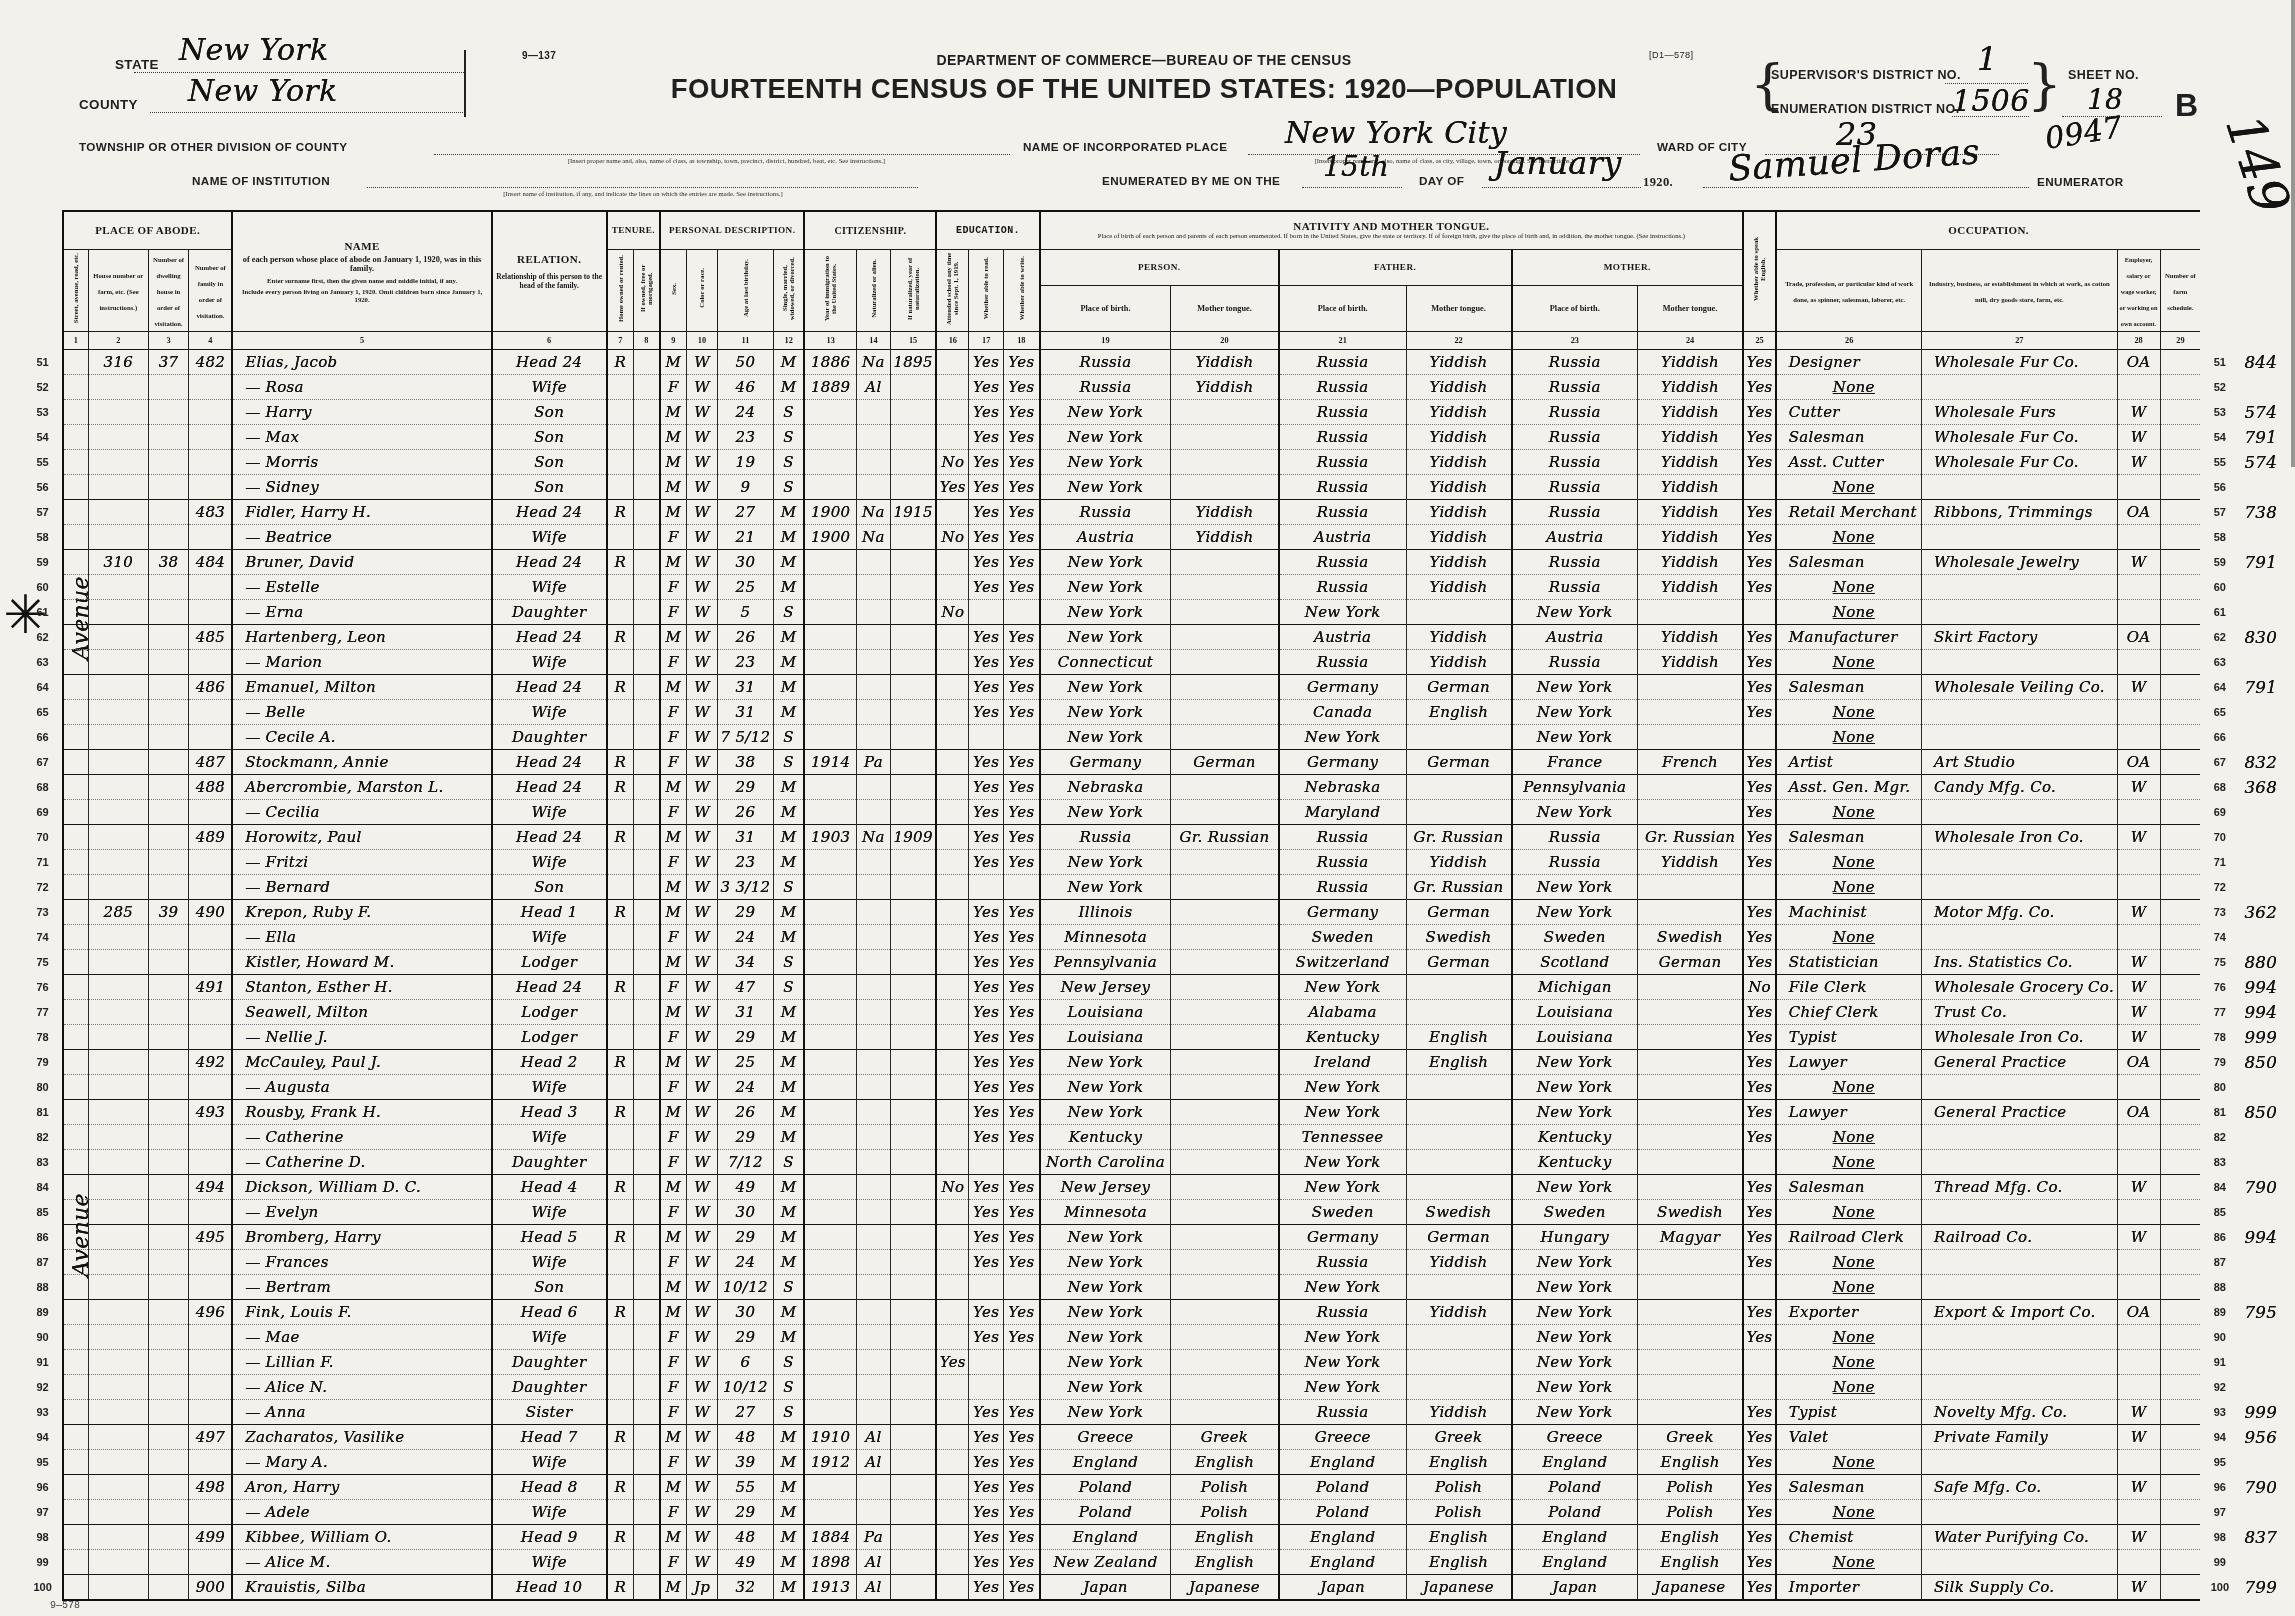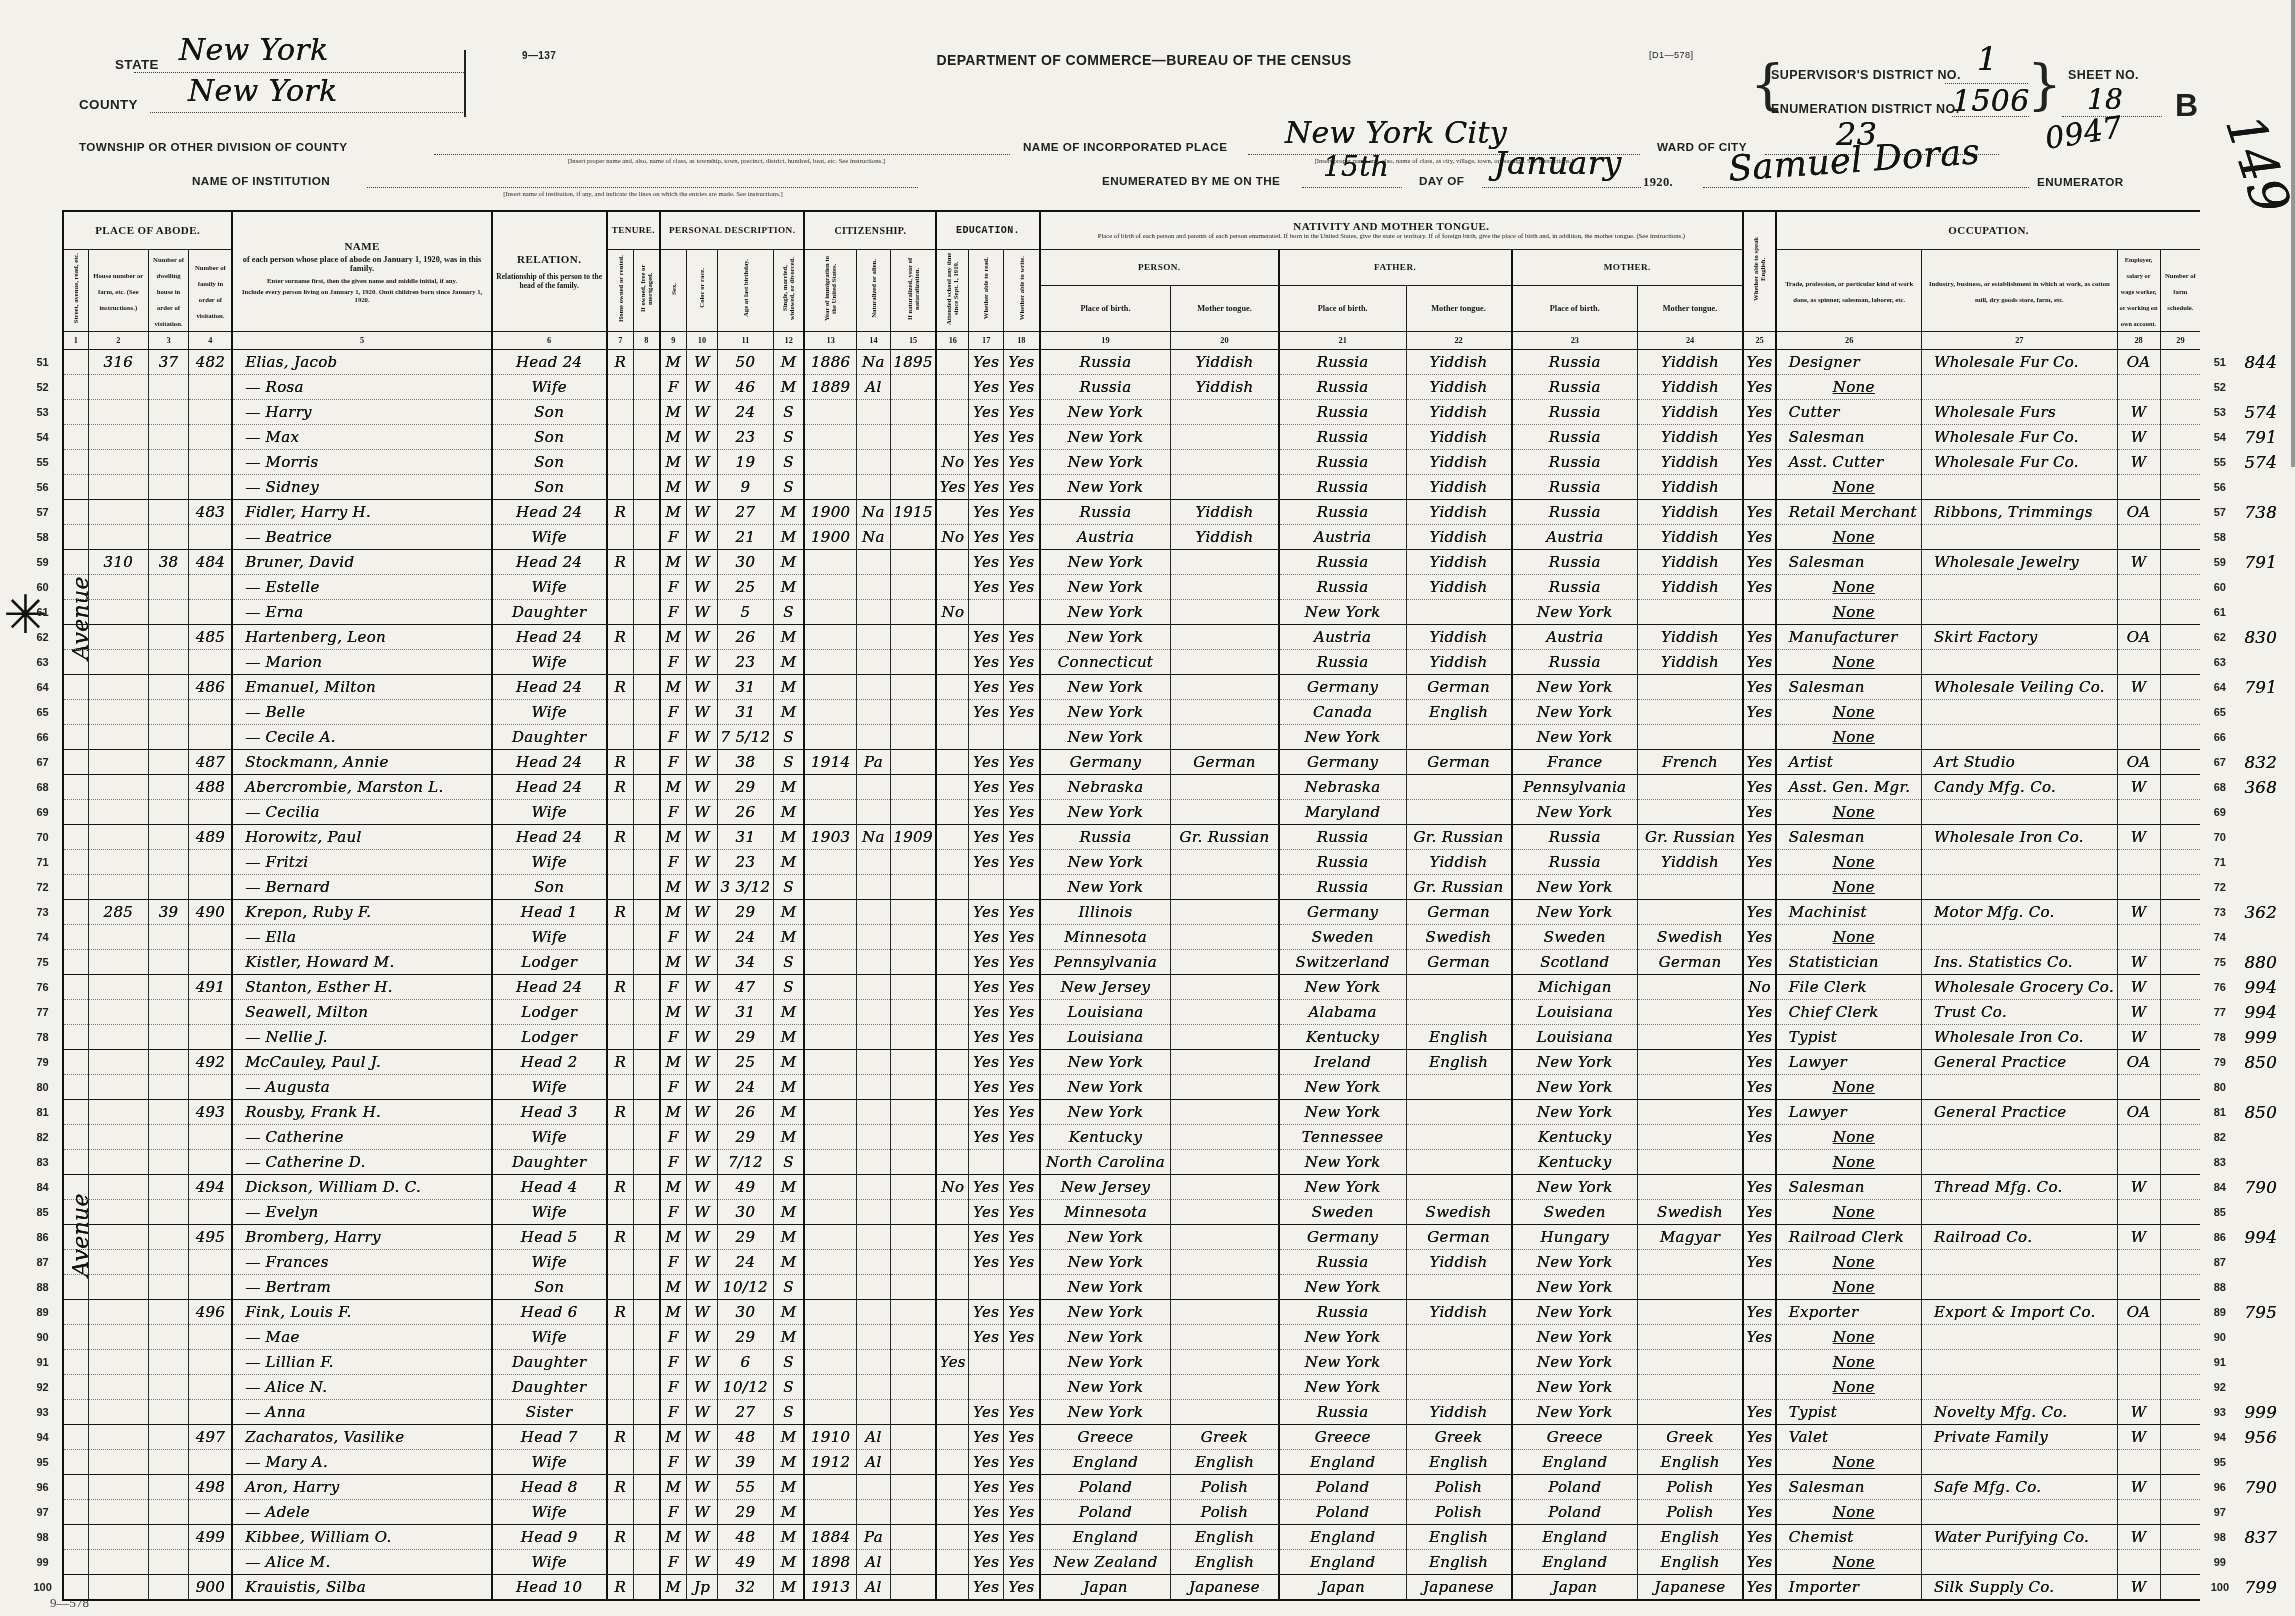--- a/index.html
+++ b/index.html
@@ -57,20 +57,21 @@
   <div class="abs hw" style="left:179px;top:32px;font-size:30px;">New York</div>
 
   <div class="abs lbl" style="left:79px;top:97px;font-size:13.4px;">COUNTY</div>
   <div class="dots" style="left:150px;top:112px;width:313px;"></div>
   <div class="abs hw" style="left:188px;top:73px;font-size:30px;">New York</div>
   <div class="abs" style="left:464px;top:50px;width:1.7px;height:67px;background:#222;"></div>
 
   <div class="abs lbl" style="left:522px;top:50px;font-size:10px;">9—137</div>
 
   <div class="abs lbl" style="left:1144px;top:52px;font-size:14px;transform:translateX(-50%);">DEPARTMENT OF COMMERCE—BUREAU OF THE CENSUS</div>
+  <div class="abs lbl" style="left:1144px;top:73px;font-size:27.5px;transform:translateX(-50%);letter-spacing:0.4px;">FOURTEENTH CENSUS OF THE UNITED STATES: 1920—POPULATION</div>
 
   <div class="abs lbl" style="left:1649px;top:50px;font-size:9.2px;font-weight:400;">[D1—578]</div>
 
   <div class="abs brace" style="left:1750px;top:52px;font-size:55px;font-weight:200;">{</div>
   <div class="abs lbl" style="left:1771px;top:68px;font-size:12.5px;">SUPERVISOR'S DISTRICT NO.</div>
   <div class="dots" style="left:1945px;top:83px;width:83px;"></div>
   <div class="abs hw" style="left:1977px;top:40px;font-size:32px;">1</div>
   <div class="abs lbl" style="left:1771px;top:102px;font-size:12.5px;">ENUMERATION DISTRICT NO.</div>
   <div class="dots" style="left:1952px;top:116px;width:77px;"></div>
   <div class="abs hw" style="left:1952px;top:83px;font-size:30px;">1506</div>
@@ -109,21 +110,21 @@
   <div class="abs hw" style="left:1494px;top:144px;font-size:32px;">January</div>
   <div class="abs lbl" style="left:1643px;top:175px;font-size:12.5px;font-family:'Liberation Serif',serif;">1920.</div>
   <div class="dots" style="left:1703px;top:187px;width:326px;"></div>
   <div class="abs hw" style="left:1728px;top:140px;font-size:35px;transform:rotate(-4deg);">Samuel Doras</div>
   <div class="abs lbl" style="left:2037px;top:175px;font-size:11.7px;">ENUMERATOR</div>
 
   <div class="street hw" style="left:80px;top:618px;">Avenue</div>
   <div class="street hw" style="left:80px;top:1235px;">Avenue</div>
   <div class="star" style="left:3.3px;top:584px;">✳</div>
   <div class="edge"></div>
-  <div class="abs" style="left:50px;bottom:5px;font-size:13px;color:#444;">9—578</div>
+  <div class="abs" style="left:50px;bottom:5px;font-size:10px;color:#444;font-family:Liberation Mono, monospace;">9—578</div>
 
   <div class="tablewrap">
   <table>
     <colgroup>
       <col style="width:42px">
           <col style="width:28px">
           <col style="width:63px">
           <col style="width:42px">
           <col style="width:45px">
       <col style="width:267px">

